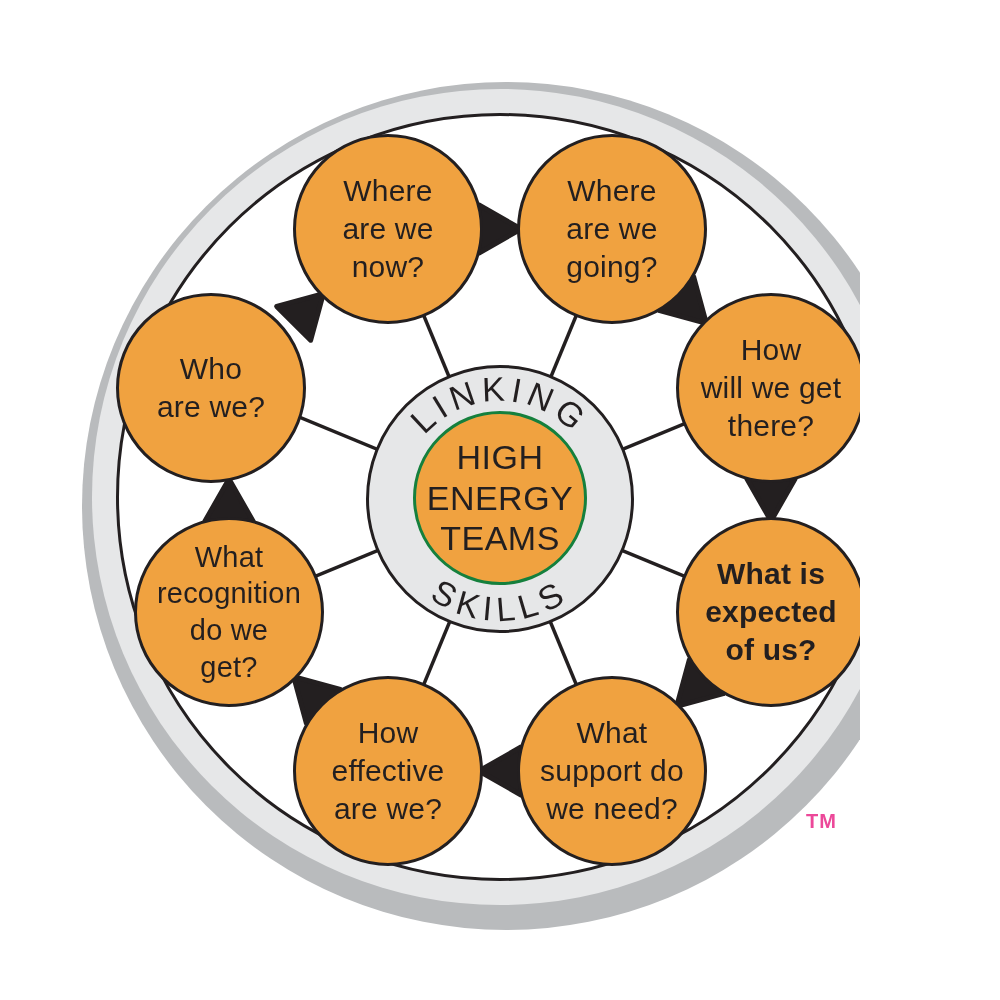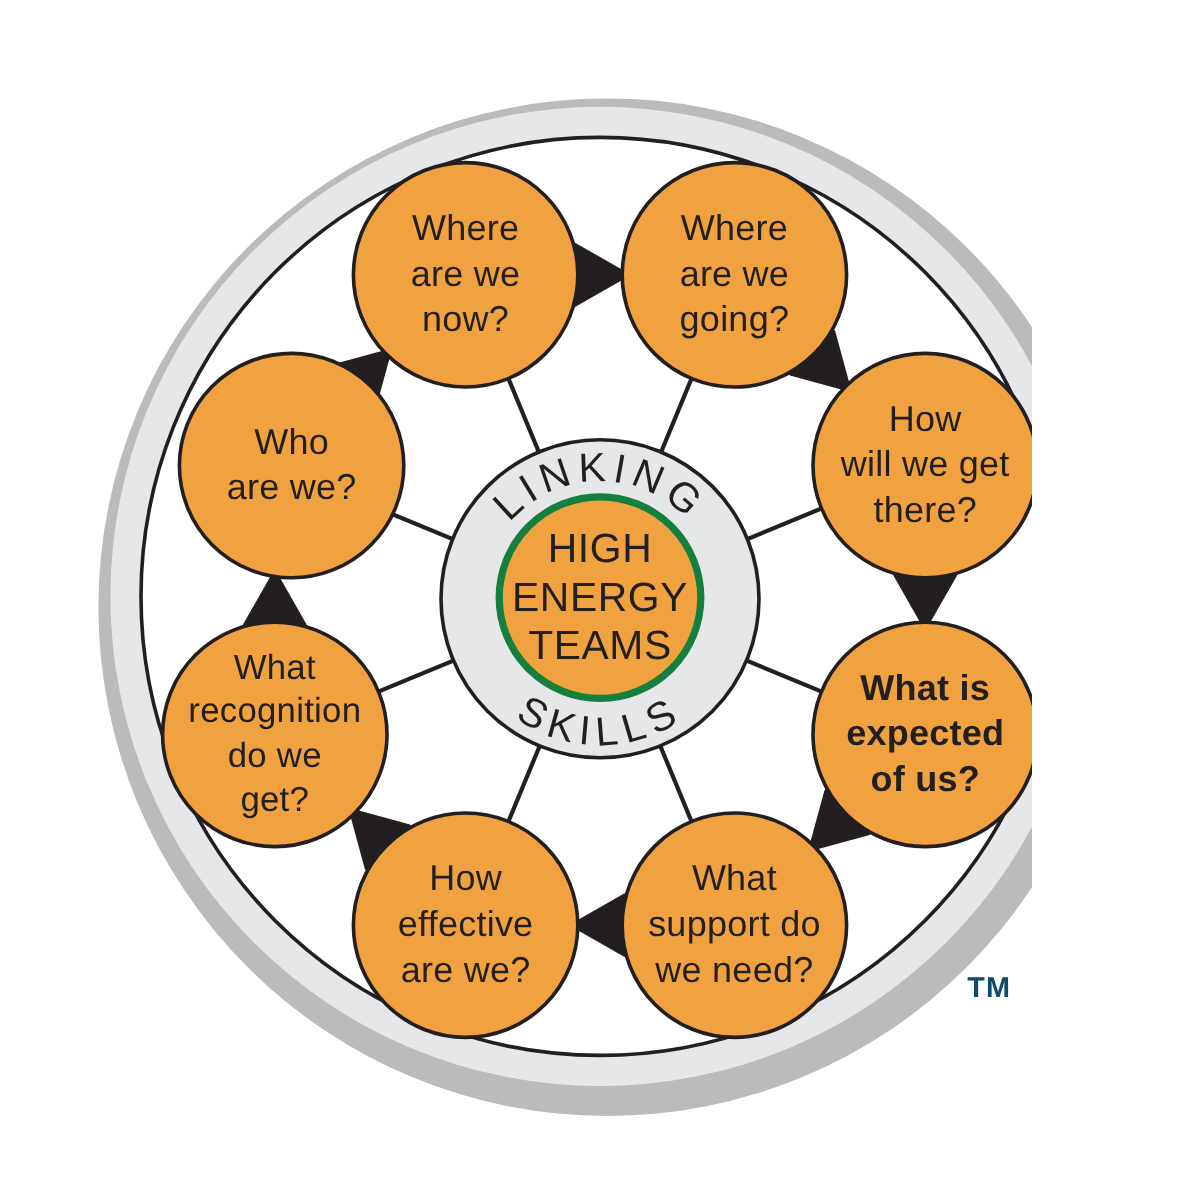--- a/index.html
+++ b/index.html
@@ -40,37 +40,37 @@
     font-size: 30px; line-height: 1.26; letter-spacing: 0.2px; color: #231f20;
   }
 
   
   .hub-ring {
     left: 366px; top: 365px; width: 268px; height: 268px;
     background: #e6e7e8; border: 3px solid #231f20;
   }
   .hub-core {
     left: 413px; top: 411px; width: 174px; height: 174px;
-    background: #f0a240; border: 6px solid #15803d;
+    background: #f0a240; border: 3px solid #15803d;
     display: flex; align-items: center; justify-content: center;
   }
   .hub-core .label {
     white-space: pre-line; text-align: center;
     font-size: 34px; line-height: 1.2; letter-spacing: 0.5px; color: #231f20;
   }
 
   .curved-label {
     font-family: "Liberation Sans", sans-serif;
     font-size: 34px; letter-spacing: 5px; fill: #231f20;
   }
   .curved-label.skills { letter-spacing: 6px; }
 
   .tm-mark {
     position: absolute; left: 806px; top: 810px;
-    font-size: 24px; font-weight: 700; letter-spacing: 1px; color: #0c4a6e;
+    font-size: 20px; font-weight: 700; letter-spacing: 1px; color: #ec4899;
   }
 </style>
 </head>
 <body>
 
 <div class="stage">
 
   <div class="circle rim-dark"></div>
   <div class="circle rim-light"></div>
   <div class="circle disc-white"></div>
@@ -127,21 +127,21 @@
     <div class="label">How
 effective
 are we?</div>
   </div>
   <div class="satellite" style="left:134px; top:517px;">
     <div class="label" style="font-size:29px;">What
 recognition
 do we
 get?</div>
   </div>
-  <div class="satellite" style="left:148px; top:293px;">
+  <div class="satellite" style="left:116px; top:293px;">
     <div class="label">Who
 are we?</div>
   </div>
 
   <div class="circle hub-ring"></div>
   <div class="circle hub-core">
     <div class="label">HIGH
 ENERGY
 TEAMS</div>
   </div>

